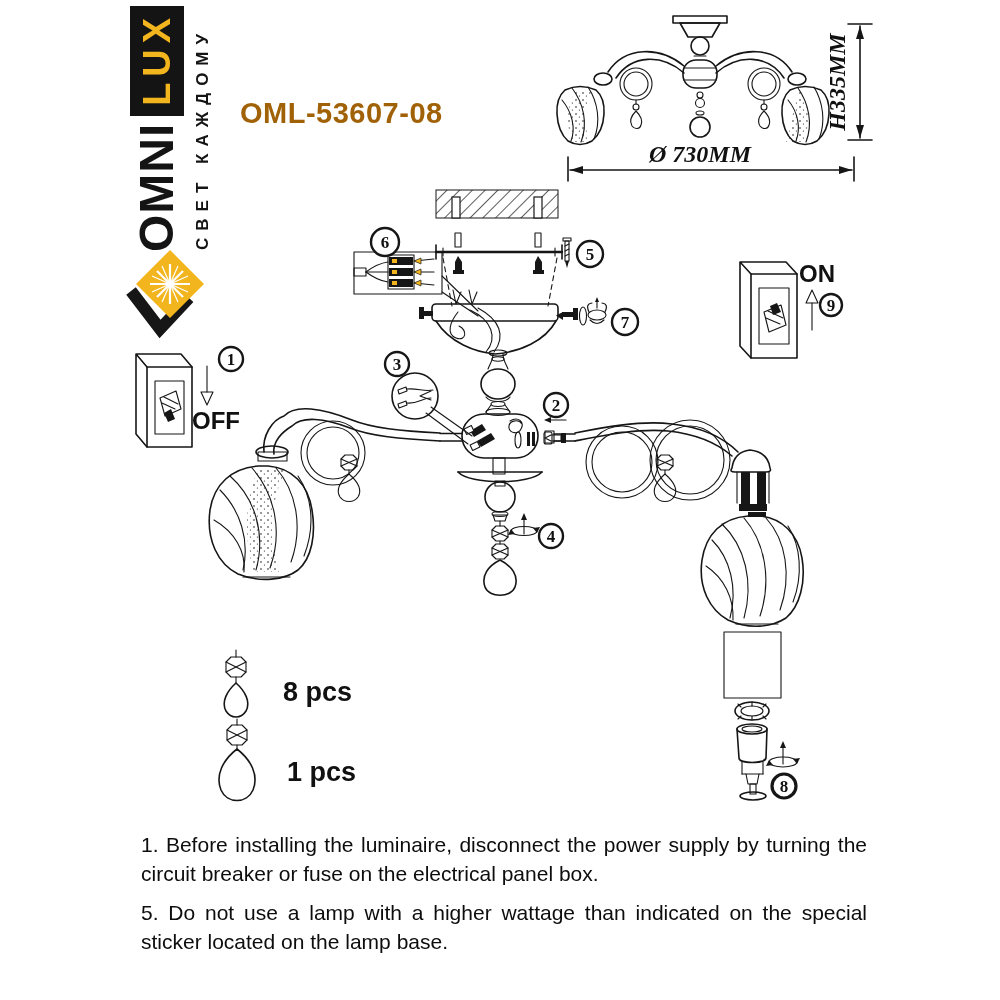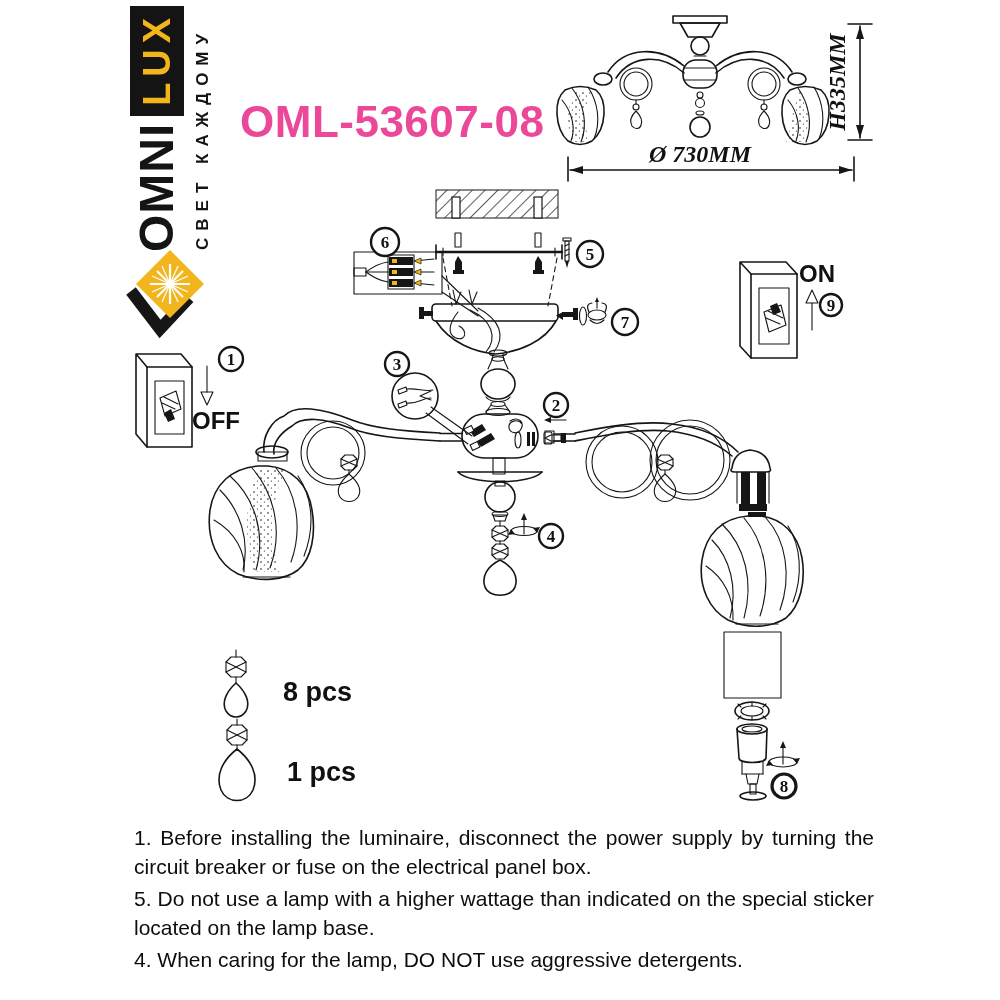--- a/index.html
+++ b/index.html
@@ -12,27 +12,27 @@
                transform: translateY(330px) rotate(-90deg);
                display:flex; flex-direction:column; }
   .logo-row1 { display:flex; align-items:center; padding-left:84px; height:58px; }
   .omni { font-weight:bold; font-size:48px; letter-spacing:1px; color:#141414; line-height:1; }
   .lux-box { background:#141414; color:#F2B51D; width:106px; height:54px; margin-left:7px;
              display:flex; align-items:center; justify-content:center;
              font-weight:bold; font-size:38px; letter-spacing:6px; padding-left:4px; }
   .logo-row2 { padding-left:86px; margin-top:7px; font-weight:bold; font-size:17px;
                letter-spacing:7px; white-space:nowrap; color:#141414; }
 
-  .model { position:absolute; left:240px; top:97px; font-weight:bold; font-size:44px;
-           letter-spacing:0.5px; color:#ec4899;text-align:right; }
+  .model { position:absolute; left:240px; top:97px; font-weight:bold; font-size:29px;
+           letter-spacing:0.5px; color:#a16207;text-align:right; }
 
   
   .instructions { position:absolute; left:130px; top:820px; width:748px;
                   font-size:21px; line-height:28.6px; color:#0d0d0d; }
-  .instructions p { margin:4px; text-align:justify; }
+  .instructions p { margin:11px; text-align:justify; }
 
   
   svg.art { position:absolute; left:0; top:0; }
   .ln   { fill:none; stroke:#161616; stroke-width:1.6; stroke-linecap:round; stroke-linejoin:round; }
   .thin { stroke-width:1.1; }
   .thk  { stroke-width:2.4; }
   .blk  { fill:#161616; stroke:none; }
   .wht  { fill:#ffffff; }
   .co-c { fill:#ffffff; stroke:#161616; stroke-width:2.4; }
   .t-co  { font:bold 17px "Liberation Serif", serif; fill:#111; text-anchor:middle; }
@@ -489,16 +489,15 @@
       <line x1="237" y1="719" x2="237" y2="725" class="ln thin"></line>
       <line x1="237" y1="745" x2="237" y2="749" class="ln thin"></line>
       <path d="M237 749 C223 760 215 775 221 790 C227 804 247 804 253 790 C259 775 251 760 237 749 Z" fill="url(#xhatch)" class="ln"></path>
     </g>
     <text x="287" y="781" class="t-pcs">1 pcs</text>
   </svg>
 
   <div class="instructions">
     <p>1. Before installing the luminaire, disconnect the power supply by turning the circuit breaker or fuse on the electrical panel box.</p>
     <p>5. Do not use a lamp with a higher wattage than indicated on the special sticker located on the lamp base.</p>
-    <p>4. When caring for the lamp, DO NOT use aggressive detergents.</p>
   </div>
 
 </div>
 
 </body></html>

